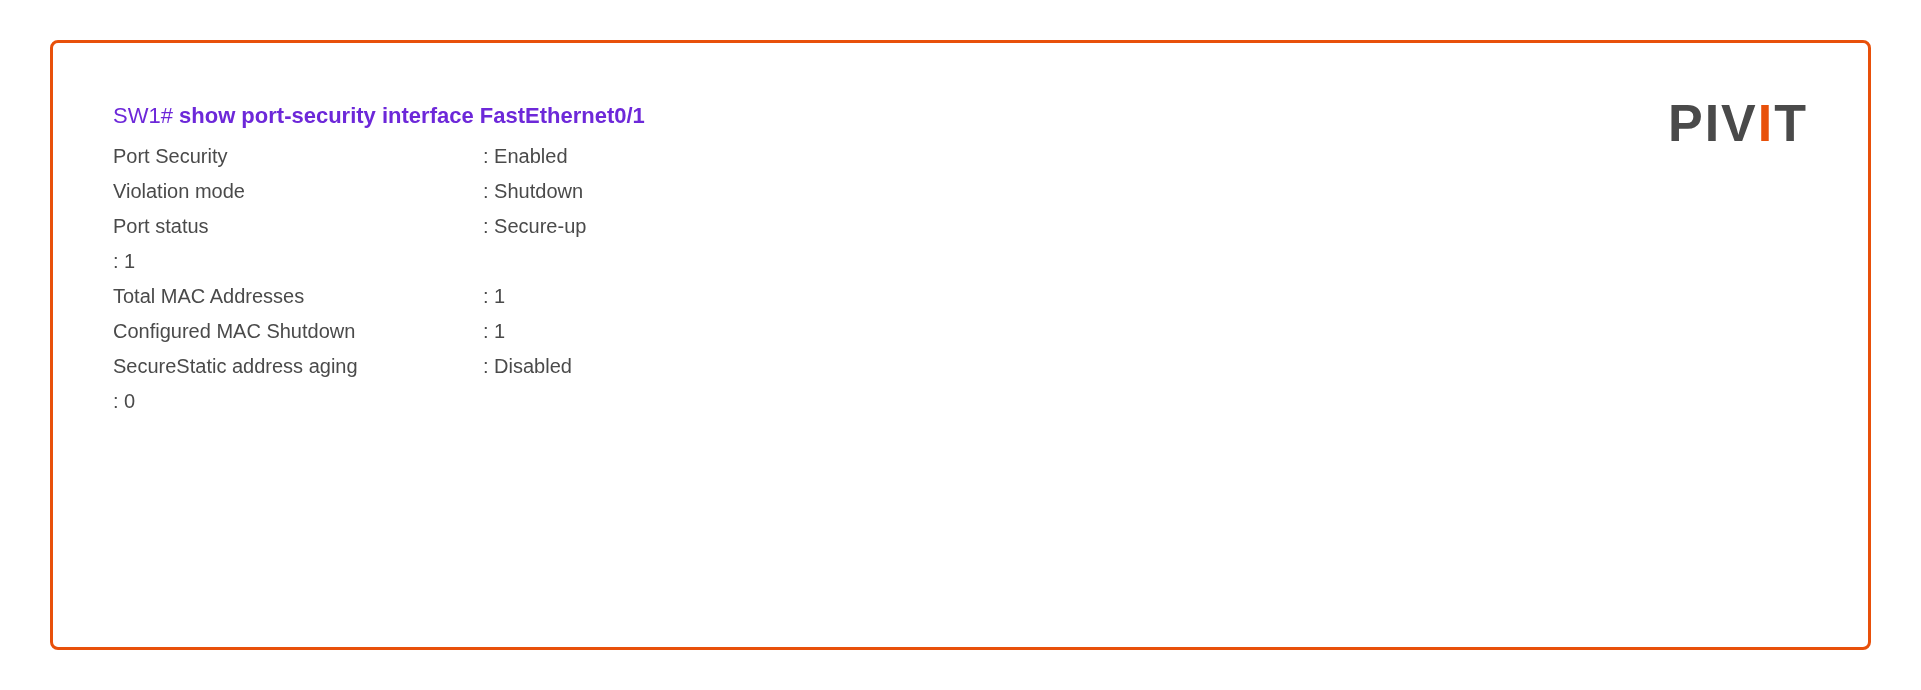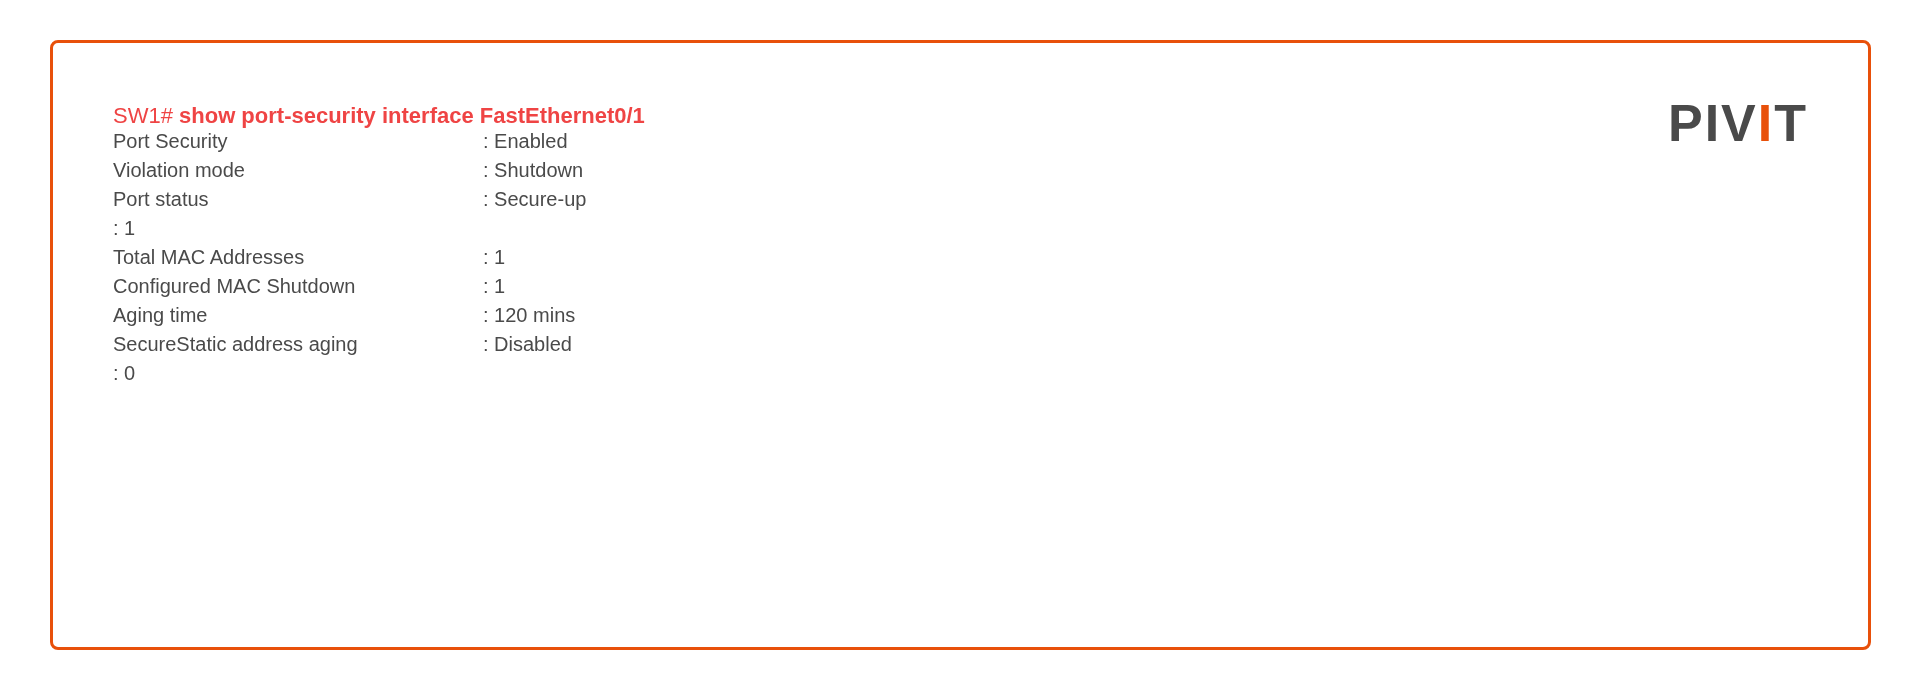--- a/index.html
+++ b/index.html
@@ -48,37 +48,37 @@
     .logo-text .logo-i {
       color: #e8500a;
     }
 
     .content {
       margin-top: 10px;
     }
 
     .command-line {
       font-size: 22px;
-      margin-bottom: 1px;
-      color: #ef4444;
+      margin-bottom: 16px;
+      color: #6d28d9;
       font-family: Arial, Helvetica, sans-serif;
     }
 
     .command-line .prompt {
       font-weight: normal;
     }
 
     .command-line .command {
       font-weight: bold;
     }
 
     .info-table {
       display: flex;
       flex-direction: column;
-      gap: 6px;
+      gap: 12px;
     }
 
     .info-row {
       display: flex;
       align-items: baseline;
       font-size: 20px;
       color: #4a4a4a;
       font-family: Arial, Helvetica, sans-serif;
     }
 
@@ -126,24 +126,20 @@
         </div>
         <div class="info-row">
           <span class="info-label">Total MAC Addresses</span>
           <span class="info-value">: 1</span>
         </div>
         <div class="info-row">
           <span class="info-label">Configured MAC Shutdown</span>
           <span class="info-value">: 1</span>
         </div>
         <div class="info-row">
-          <span class="info-label">Aging time</span>
-          <span class="info-value">: 120 mins</span>
-        </div>
-        <div class="info-row">
           <span class="info-label">SecureStatic address aging</span>
           <span class="info-value">: Disabled</span>
         </div>
         <div class="info-row">
           <span class="info-value">: 0</span>
         </div>
       </div>
 
   </div>
 </div>

